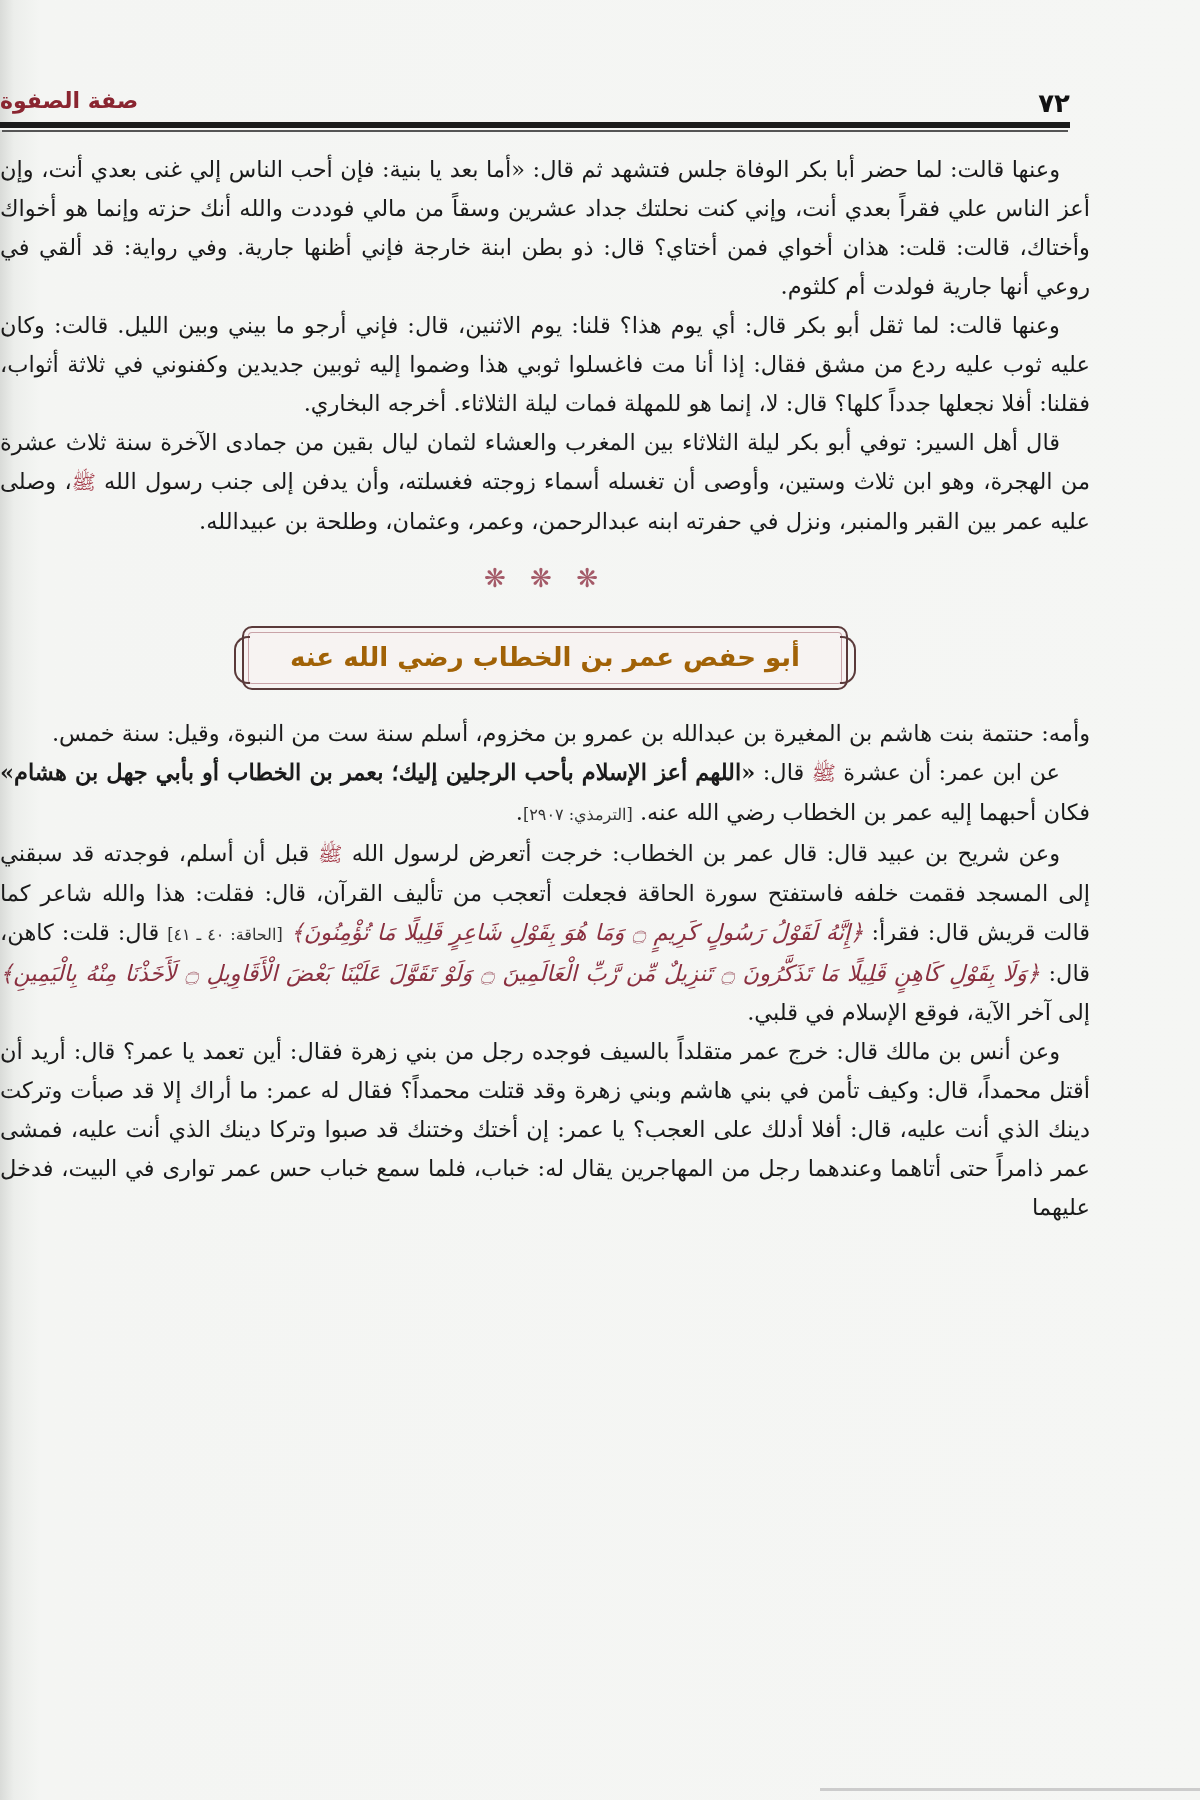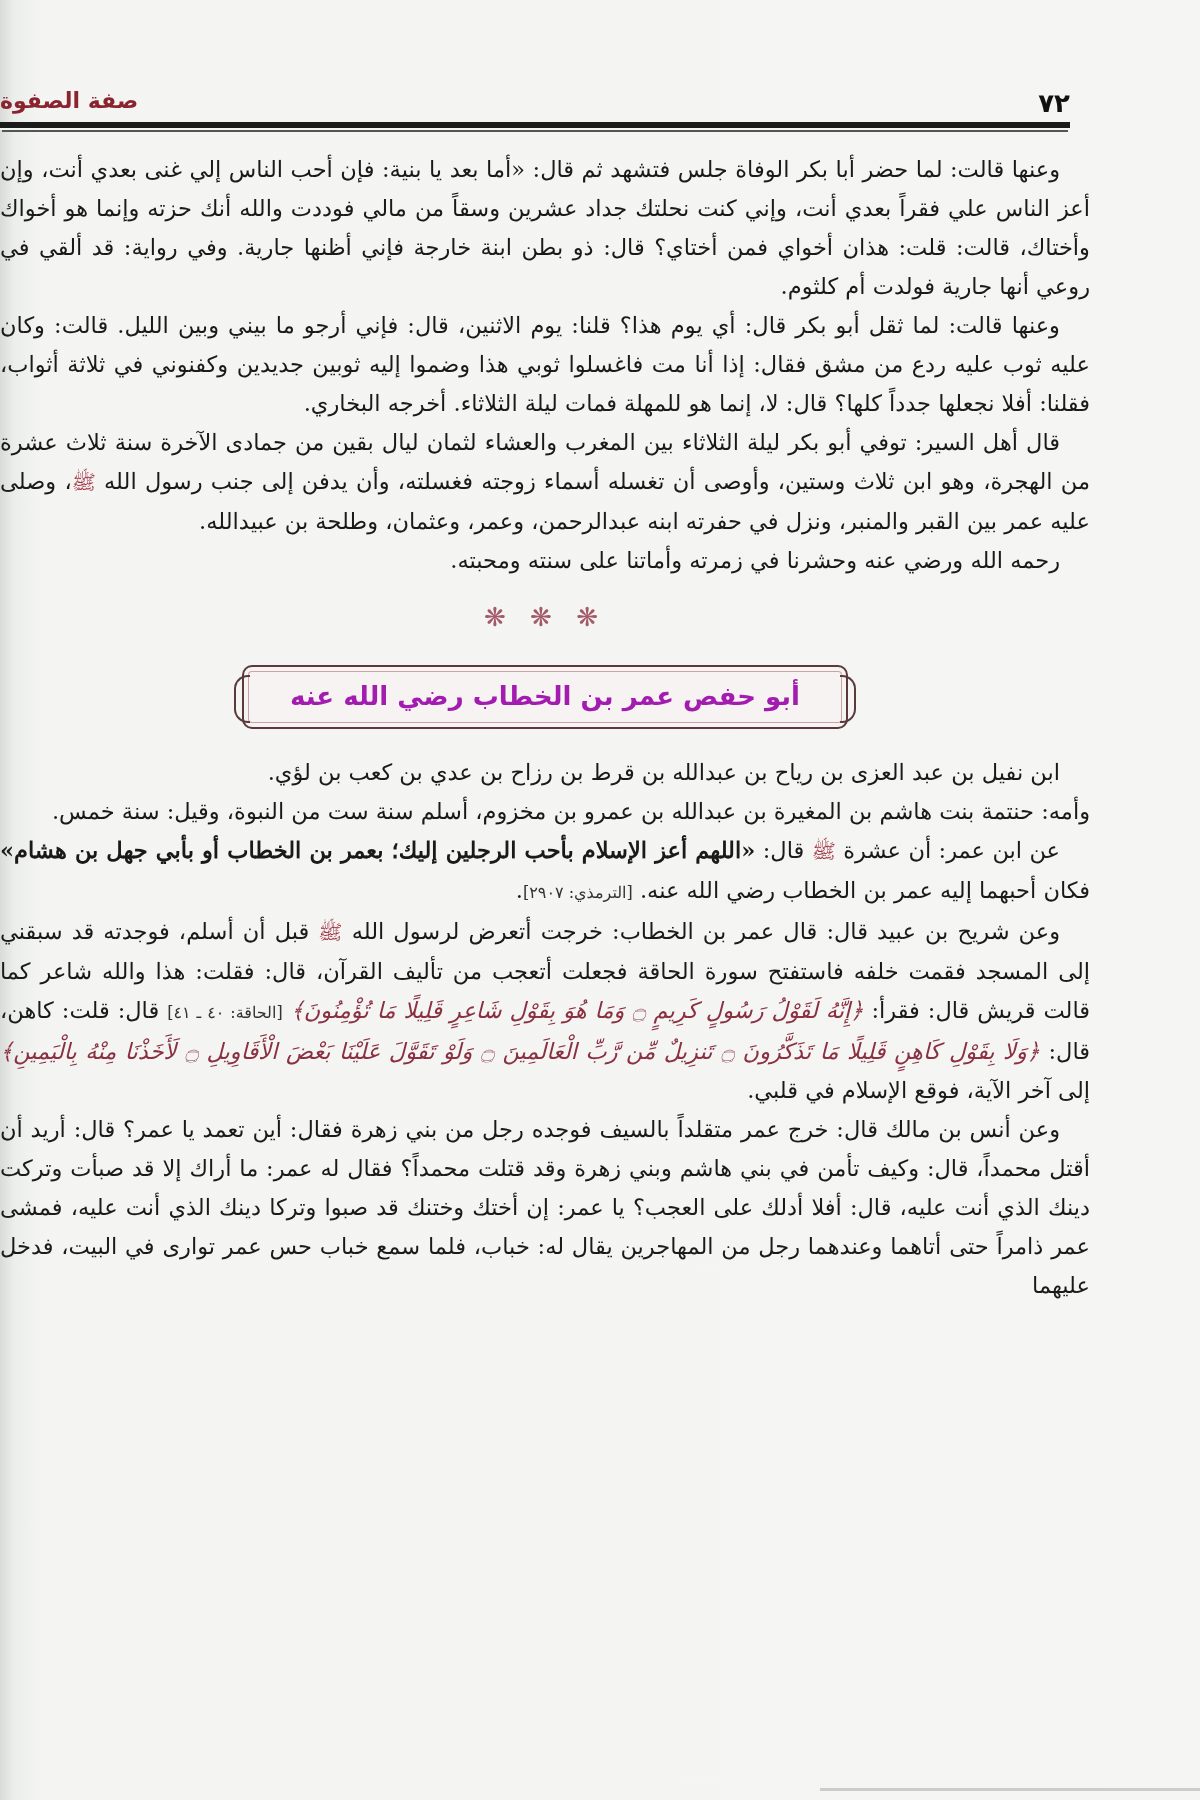--- a/index.html
+++ b/index.html
@@ -54,21 +54,21 @@
       box-shadow: inset 0 0 0 4px #f7f3f2, inset 0 0 0 5px #c9a3a8;
     }
     .title-box:before, .title-box:after {
       content: ""; position: absolute; top: 8px; width: 14px; height: calc(100% - 16px);
       border: 2px solid #5a3a3a;
     }
     .title-box:before { left: -10px; border-right: none; border-radius: 14px 0 0 14px; }
     .title-box:after  { right: -10px; border-left: none;  border-radius: 0 14px 14px 0; }
     .title-box-text {
       font-family: "DejaVu Sans", sans-serif; font-weight: bold;
-      font-size: 26px; color: #a21caf; direction: rtl;
+      font-size: 26px; color: #a16207; direction: rtl;
     }
     .section-heading {
       font-family: "DejaVu Sans", sans-serif; font-weight: bold;
       font-size: 25px; color: #7a1f2e; margin: 14px 0 6px 0; text-indent: 0;
     }
     .bold { font-weight: bold; }
     .bottom-rule {
       position: absolute; left: 820px; top: 1788px; width: 380px; height: 3px; background: #ccc;
     }
   </style>
@@ -81,31 +81,29 @@
     <span class="running-title">صفة الصفوة</span>
     <span class="page-number">٧٢</span>
   </div>
   <div class="header-rule"></div>
 
   <div class="body-text">
 
     <p>وعنها قالت: لما حضر أبا بكر الوفاة جلس فتشهد ثم قال: «أما بعد يا بنية: فإن أحب الناس إلي غنى بعدي أنت، وإن أعز الناس علي فقراً بعدي أنت، وإني كنت نحلتك جداد عشرين وسقاً من مالي فوددت والله أنك حزته وإنما هو أخواك وأختاك، قالت: قلت: هذان أخواي فمن أختاي؟ قال: ذو بطن ابنة خارجة فإني أظنها جارية. وفي رواية: قد ألقي في روعي أنها جارية فولدت أم كلثوم.</p>
     <p>وعنها قالت: لما ثقل أبو بكر قال: أي يوم هذا؟ قلنا: يوم الاثنين، قال: فإني أرجو ما بيني وبين الليل. قالت: وكان عليه ثوب عليه ردع من مشق فقال: إذا أنا مت فاغسلوا ثوبي هذا وضموا إليه ثوبين جديدين وكفنوني في ثلاثة أثواب، فقلنا: أفلا نجعلها جدداً كلها؟ قال: لا، إنما هو للمهلة فمات ليلة الثلاثاء. أخرجه البخاري.</p>
     <p><span>قال أهل السير: توفي أبو بكر ليلة الثلاثاء بين المغرب والعشاء لثمان ليال بقين من جمادى الآخرة سنة ثلاث عشرة من الهجرة، وهو ابن ثلاث وستين، وأوصى أن تغسله أسماء زوجته فغسلته، وأن يدفن إلى جنب رسول الله</span> <span class="salla">ﷺ</span><span>، وصلى عليه عمر بين القبر والمنبر، ونزل في حفرته ابنه عبدالرحمن، وعمر، وعثمان، وطلحة بن عبيدالله.</span></p>
-    <p>رحمه الله ورضي عنه وحشرنا في زمرته وأماتنا على سنته ومحبته.</p>
 
     <div class="ornament">❋ ❋ ❋</div>
 
     <div class="title-box-wrap">
       <div class="title-box">
         <span class="title-box-text">أبو حفص عمر بن الخطاب رضي الله عنه</span>
       </div>
     </div>
 
-    <p>ابن نفيل بن عبد العزى بن رياح بن عبدالله بن قرط بن رزاح بن عدي بن كعب بن لؤي.</p>
     <p class="noindent">وأمه: حنتمة بنت هاشم بن المغيرة بن عبدالله بن عمرو بن مخزوم، أسلم سنة ست من النبوة، وقيل: سنة خمس.</p>
 
 
     <p><span>عن ابن عمر: أن عشرة</span> <span class="salla">ﷺ</span> <span>قال:</span> <span class="bold">«اللهم أعز الإسلام بأحب الرجلين إليك؛ بعمر بن الخطاب أو بأبي جهل بن هشام»</span> <span>فكان أحبهما إليه عمر بن الخطاب رضي الله عنه.</span> <span class="ref">[الترمذي: ٢٩٠٧]</span>.</p>
 
     <p><span>وعن شريح بن عبيد قال: قال عمر بن الخطاب: خرجت أتعرض لرسول الله</span> <span class="salla">ﷺ</span> <span>قبل أن أسلم، فوجدته قد سبقني إلى المسجد فقمت خلفه فاستفتح سورة الحاقة فجعلت أتعجب من تأليف القرآن، قال: فقلت: هذا والله شاعر كما قالت قريش قال: فقرأ:</span> <span class="quran">﴿إِنَّهُ لَقَوْلُ رَسُولٍ كَرِيمٍ ۝ وَمَا هُوَ بِقَوْلِ شَاعِرٍ قَلِيلًا مَا تُؤْمِنُونَ﴾</span> <span class="ref">[الحاقة: ٤٠ ـ ٤١]</span> <span>قال: قلت: كاهن، قال:</span> <span class="quran">﴿وَلَا بِقَوْلِ كَاهِنٍ قَلِيلًا مَا تَذَكَّرُونَ ۝ تَنزِيلٌ مِّن رَّبِّ الْعَالَمِينَ ۝ وَلَوْ تَقَوَّلَ عَلَيْنَا بَعْضَ الْأَقَاوِيلِ ۝ لَأَخَذْنَا مِنْهُ بِالْيَمِينِ﴾</span> <span>إلى آخر الآية، فوقع الإسلام في قلبي.</span></p>
 
     <p>وعن أنس بن مالك قال: خرج عمر متقلداً بالسيف فوجده رجل من بني زهرة فقال: أين تعمد يا عمر؟ قال: أريد أن أقتل محمداً، قال: وكيف تأمن في بني هاشم وبني زهرة وقد قتلت محمداً؟ فقال له عمر: ما أراك إلا قد صبأت وتركت دينك الذي أنت عليه، قال: أفلا أدلك على العجب؟ يا عمر: إن أختك وختنك قد صبوا وتركا دينك الذي أنت عليه، فمشى عمر ذامراً حتى أتاهما وعندهما رجل من المهاجرين يقال له: خباب، فلما سمع خباب حس عمر توارى في البيت، فدخل عليهما</p>
   </div>
 

